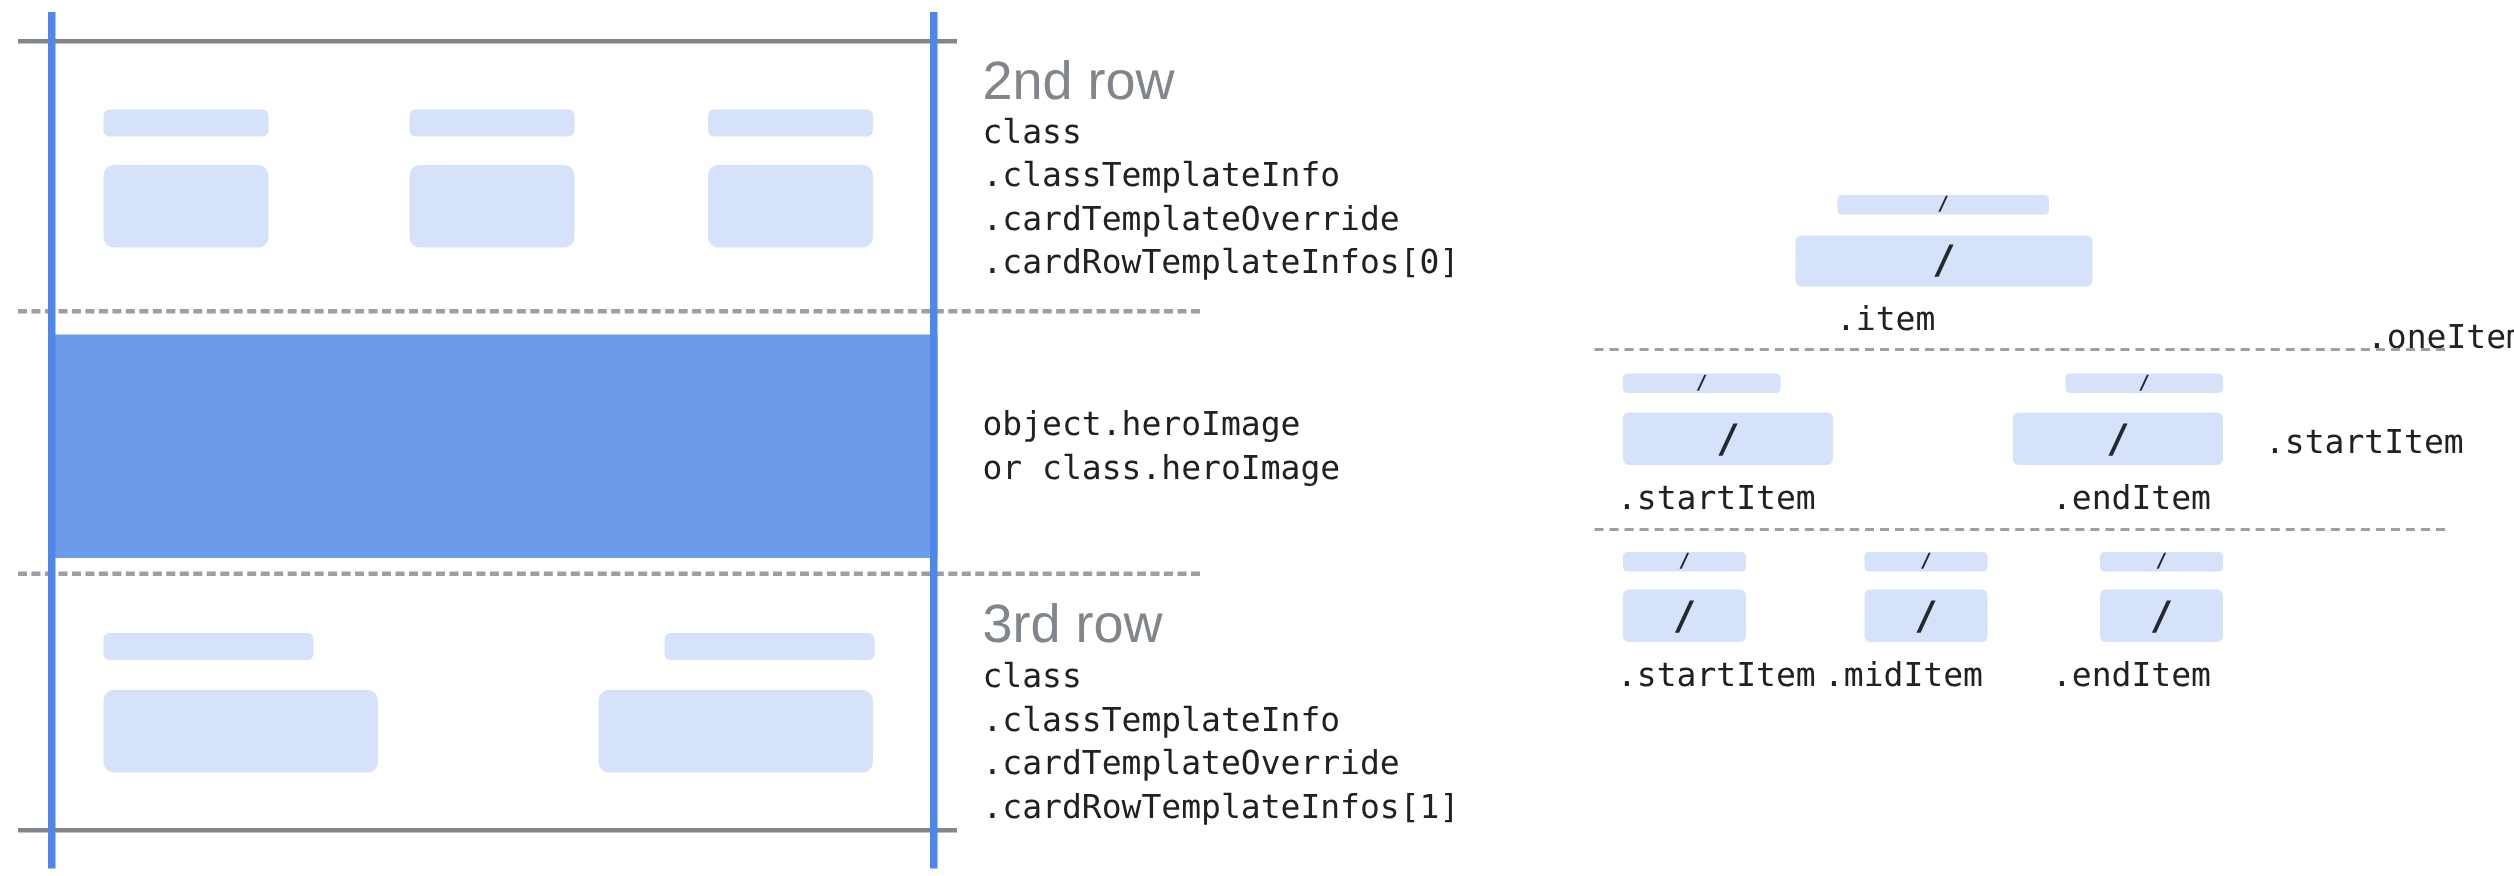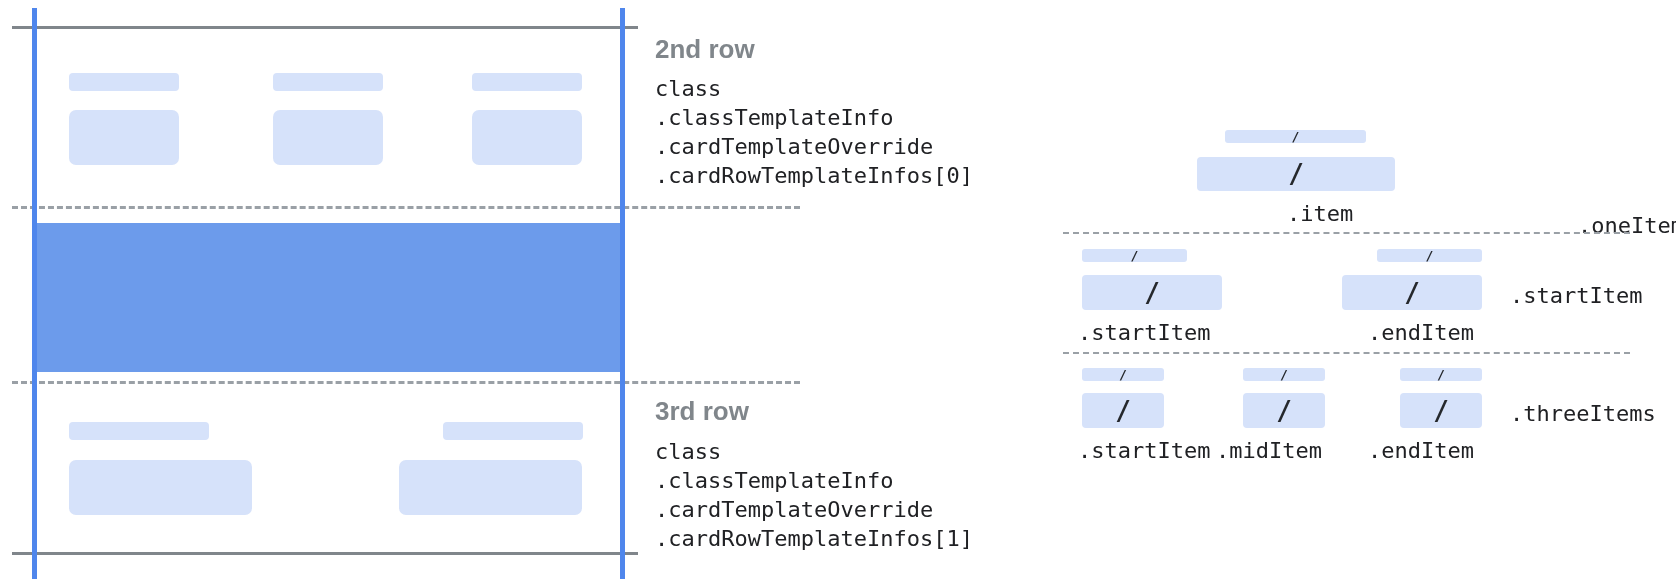--- a/index.html
+++ b/index.html
@@ -12,21 +12,21 @@
   .hline{position:absolute;height:3px;background:var(--gray-line,#80868b);}
   .dash-thick{position:absolute;height:0;border-top:3px dashed var(--dash-gray,#9aa0a6);}
   .dash-thin{position:absolute;height:0;border-top:2px dashed var(--dash-gray,#9aa0a6);}
   
   .chip{position:absolute;background:var(--chip-blue,#d6e2fa);border-radius:4px;}
   .chip.big{border-radius:7px;}
   
   .hero{position:absolute;background:var(--hero-blue,#6c9beb);}
   
   .heading{
-    position:absolute;font-size:26px;font-weight:bold;line-height:1;
+    position:absolute;font-size:36px;font-weight:normal;line-height:1;
     color:var(--heading-gray,#80868b);white-space:nowrap;
   }
   .code{
     position:absolute;font-family:"DejaVu Sans Mono","Liberation Mono",monospace;
     font-size:22px;line-height:29px;color:var(--code-ink,#202124);white-space:pre;
   }
   
   .bar{
     position:absolute;background:var(--chip-blue,#d6e2fa);
     display:flex;align-items:center;justify-content:center;
@@ -64,34 +64,36 @@
 
   <div class="vline" style="left:32px;top:8px;height:571px;"></div>
   <div class="vline" style="left:620px;top:8px;height:571px;"></div>
 
   <div class="heading" style="left:655px;top:36px;">2nd row</div>
   <div class="code" style="left:655px;top:74px;">class
 .classTemplateInfo
 .cardTemplateOverride
 .cardRowTemplateInfos[0]</div>
 
+  <div class="code" style="left:655px;top:269px;">object.heroImage
+or class.heroImage</div>
 
   <div class="heading" style="left:655px;top:398px;">3rd row</div>
   <div class="code" style="left:655px;top:437px;">class
 .classTemplateInfo
 .cardTemplateOverride
 .cardRowTemplateInfos[1]</div>
 
   <div class="bar small" style="left:1225px;top:130px;width:141px;height:13px;">
     <span>/</span>
   </div>
   <div class="bar big" style="left:1197px;top:157px;width:198px;height:34px;">
     <span>/</span>
   </div>
-  <div class="code" style="left:1287px;top:199px;">.item</div>
+  <div class="code" style="left:1224px;top:199px;">.item</div>
   <div class="code" style="left:1578px;top:163px;margin-top:48px;">.oneItem</div>
 
   <div class="dash-thin" style="left:1063px;top:232px;width:567px;"></div>
 
   <div class="bar small" style="left:1082px;top:249px;width:105px;height:13px;">
     <span>/</span>
   </div>
   <div class="bar big" style="left:1082px;top:275px;width:140px;height:35px;">
     <span>/</span>
   </div>
@@ -121,15 +123,14 @@
   </div>
   <div class="bar small" style="left:1400px;top:368px;width:82px;height:13px;">
     <span>/</span>
   </div>
   <div class="bar big" style="left:1400px;top:393px;width:82px;height:35px;">
     <span>/</span>
   </div>
   <div class="code" style="left:1078px;top:436px;">.startItem</div>
   <div class="code" style="left:1216px;top:436px;">.midItem</div>
   <div class="code" style="left:1368px;top:436px;">.endItem</div>
-  <div class="code" style="left:1510px;top:399px;">.threeItems</div>
 
 </div>
 
 </body></html>

